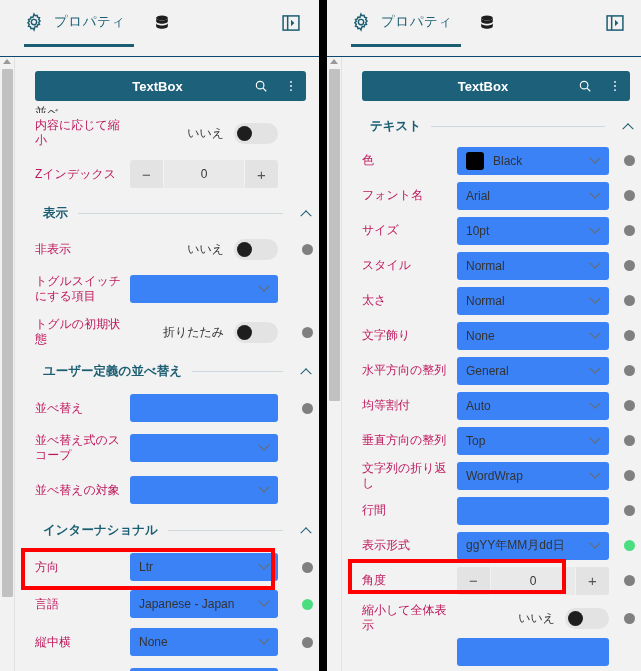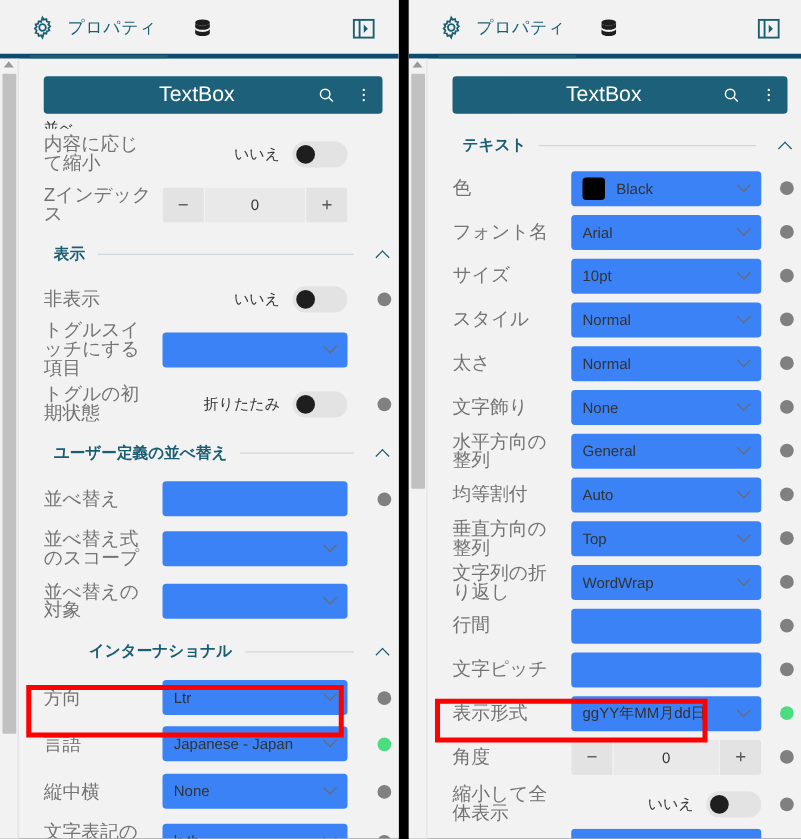--- a/index.html
+++ b/index.html
@@ -14,22 +14,22 @@
   
   .panel {
     position: absolute; top: 0; height: 671px;
     background: #f2f2f2; overflow: hidden;
   }
   .panel-left  { left: 0px;   width: 319px; }
   .panel-right { left: 327px; width: 314px; }
 
   
   .pheader {
-    position: relative; height: 47px; background: #f2f2f2;
-    border-bottom: 4px solid #0c4a6e;
+    position: relative; height: 57px; background: #f2f2f2;
+    border-bottom: 1px solid #0c4a6e;
   }
   .tab-props {
     position: absolute; left: 24px; top: 0; height: 47px;
     display: flex; align-items: center; gap: 10px;
     border-bottom: 3px solid #1b5e72; padding-right: 8px;
   }
   .panel-right .tab-props { left: 24px; }
   .tab-label { font-size: 13.5px; color: #1b5e72; letter-spacing: .5px; }
   .icon-gear { width: 20px; height: 20px; display:block; }
   .icon-db   { width: 20px; height: 20px; display:block; }
@@ -73,22 +73,23 @@
 
   
   .objbar {
     position: absolute; left: 19px; top: 14px;
     width: 271px; height: 30px;
     background: #1c6079; border-radius: 3px;
     display: flex; align-items: center;
   }
   .panel-right .objbar { left: 19px; width: 268px; }
   .objbar .obj-name {
-    flex: 1; text-align: center; color: #fff; font-size: 17px;
+    flex: 1; text-align: center; color: #fff; font-size: 13px;
     padding-left: 34px;
+    font-weight: bold;
   }
   .objbar .ob-icon { width: 30px; display: flex; align-items: center; justify-content: center; }
 
   
   .rows { position: absolute; left: 0; right: 0; top: 56px; }
 
   .grp {
     position: relative; height: 30px;
     display: flex; align-items: center;
   }
@@ -97,21 +98,21 @@
     padding-left: 27px; white-space: nowrap;
   }
   .grp .gline { flex: 1; height: 1px; background: #cfd8dc; margin: 0 10px 0 10px; }
   .grp .gchev { width: 26px; display:flex; align-items:center; justify-content:center; }
 
   .row {
     position: relative; display: flex; align-items: center;
     min-height: 34px; padding-left: 19px;
   }
   .row .rlabel {
-    width: 95px; flex: 0 0 95px; font-size: 15px; color: #737373;
+    width: 95px; flex: 0 0 95px; font-size: 12px; color: #be185d;
     line-height: 15px; padding-right: 6px;
   }
   .row .rctrl { flex: 1; display: flex; align-items: center; justify-content: flex-start; }
   .row .rdot  { width: 24px; flex: 0 0 24px; display: flex; align-items: center; justify-content: center; }
 
   .dot { width: 11px; height: 11px; border-radius: 50%; background: #808080; display:block; }
   .dot.green { background: #4ade80; }
 
   .field {
     width: 148px; height: 28px; background: #3b82f6; border-radius: 3px;
@@ -355,21 +356,21 @@
               <div class="field">
                 <span class="fval"></span>
                 <span class="fchev">
                     <i class="chev"></i>
                   </span>
               </div>
             </div>
             <div class="rdot"></div>
           </div>
 
-          <div class="grp" style="height:38px;margin-left:28px;">
+          <div class="grp" style="height:38px;">
             <span class="gname">インターナショナル</span>
             <span class="gline"></span>
             <span class="gchev">
                 <i class="chev-up"></i>
               </span>
           </div>
 
           <div class="row" style="min-height:36px;">
             <div class="rlabel">方向</div>
             <div class="rctrl">
@@ -659,31 +660,20 @@
             <div class="rctrl">
               <div class="field">
                 <span class="fval"></span>
               </div>
             </div>
             <div class="rdot">
                 <span class="dot"></span>
               </div>
           </div>
 
-          <div class="row" style="min-height:35px;">
-            <div class="rlabel">文字ピッチ</div>
-            <div class="rctrl">
-              <div class="field">
-                <span class="fval"></span>
-              </div>
-            </div>
-            <div class="rdot">
-                <span class="dot"></span>
-              </div>
-          </div>
 
           <div class="row" style="min-height:35px;">
             <div class="rlabel">表示形式</div>
             <div class="rctrl">
               <div class="field">
                 <span class="fval">ggYY年MM月dd日</span>
                 <span class="fchev">
                     <i class="chev"></i>
                   </span>
               </div>

